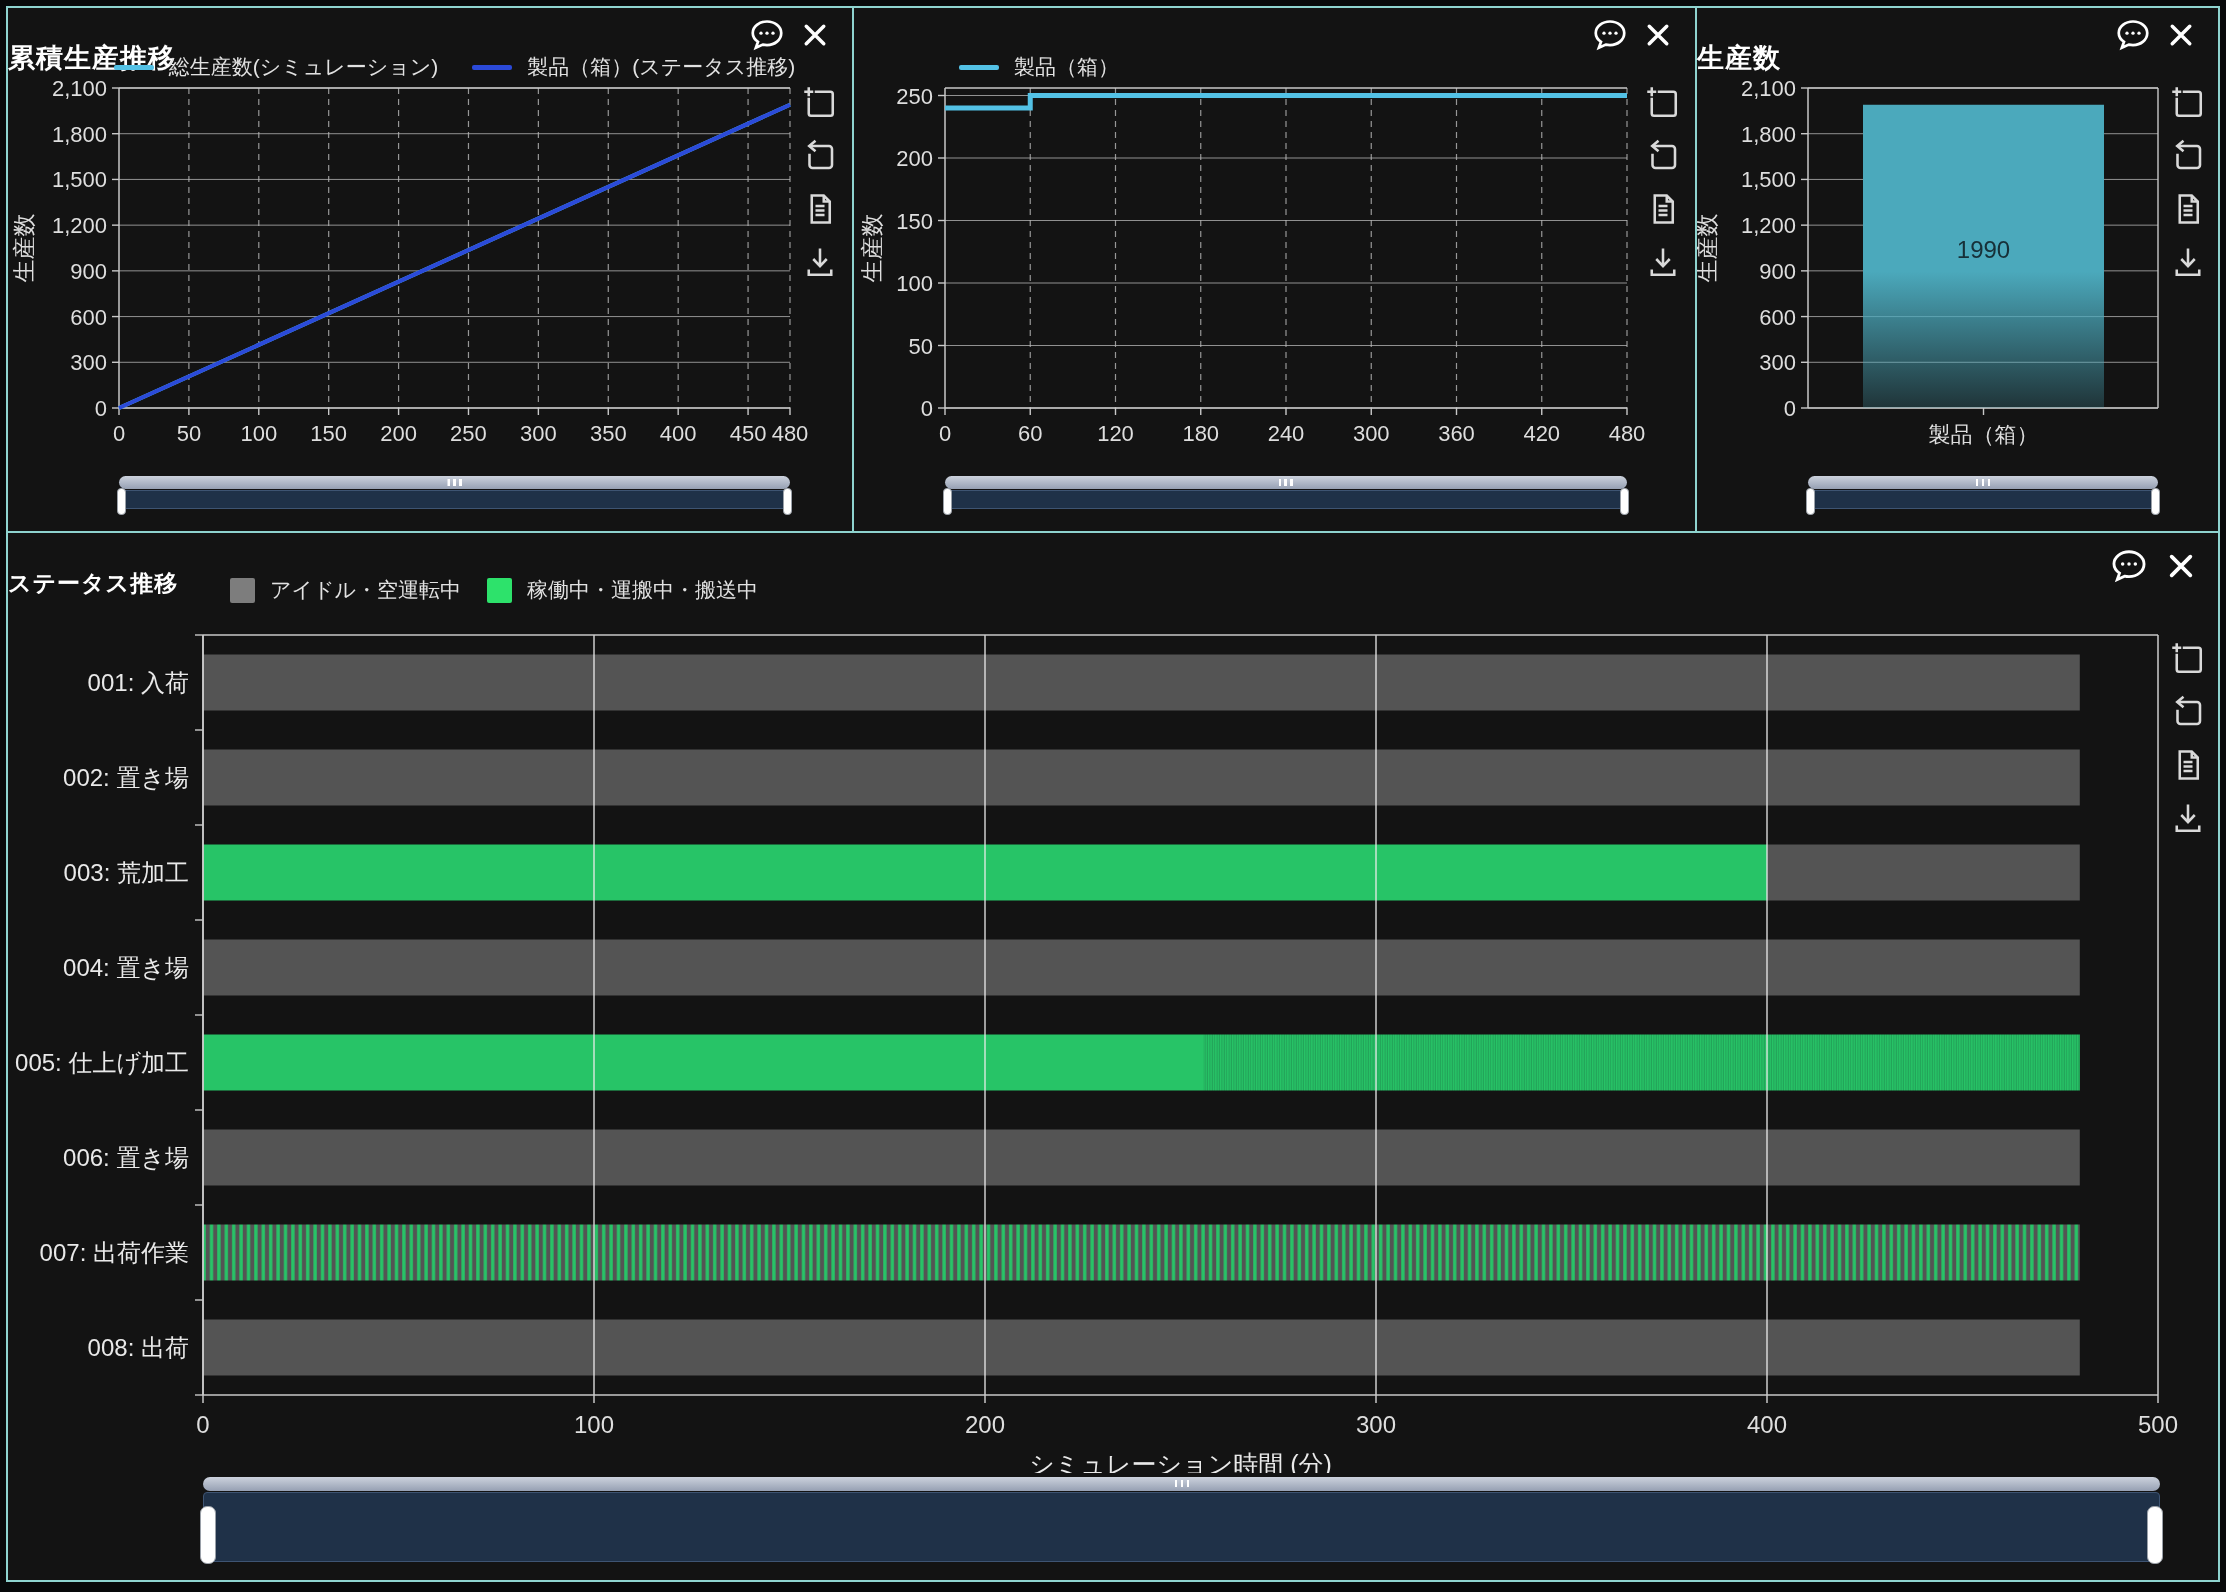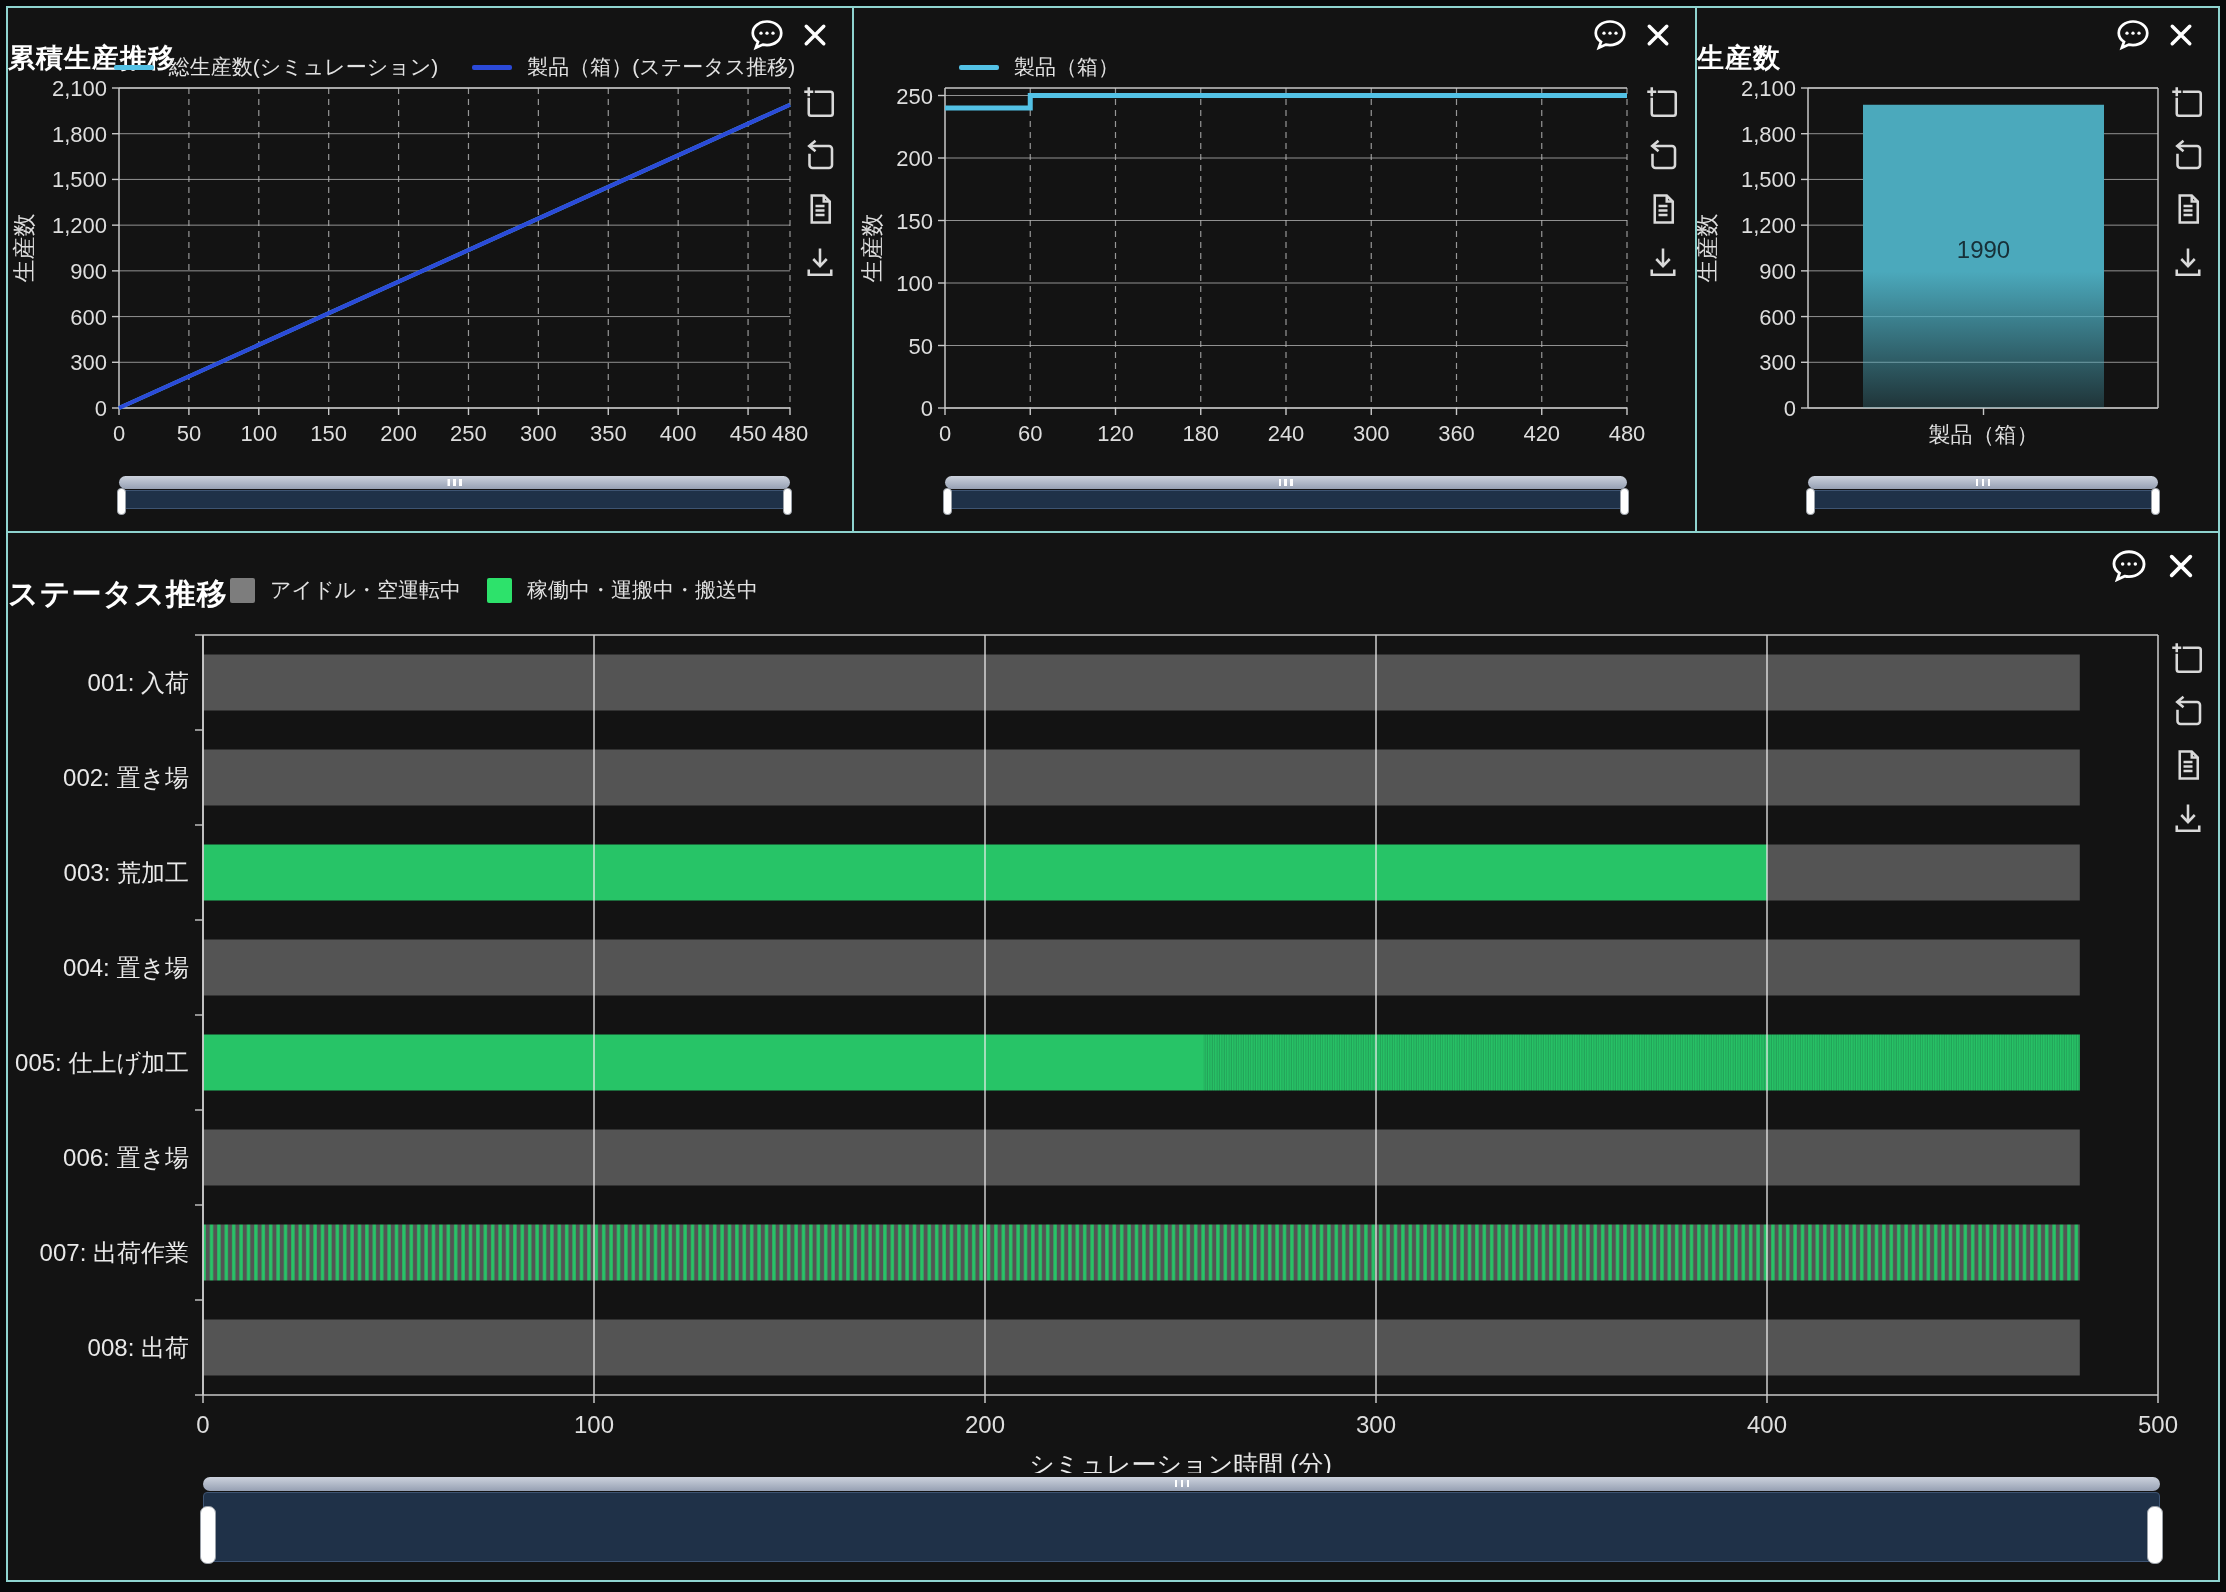--- a/index.html
+++ b/index.html
@@ -5,21 +5,21 @@
   html,body{margin:0;padding:0;background:#08090a;font-family:"Liberation Sans","DejaVu Sans",sans-serif;}
   .stage{position:relative;width:2226px;height:1592px;background:#08090a;overflow:hidden;}
   .app{position:absolute;left:6px;top:6px;width:2210px;height:1572px;border:2px solid var(--teal_border);background:var(--page_bg);box-sizing:content-box;}
   .top-row{position:relative;display:flex;height:523px;border-bottom:2px solid var(--teal_border);}
   .panel{position:relative;background:var(--panel_bg);}
   .panel.p1{width:844px;border-right:2px solid var(--teal_border);}
   .panel.p2{width:841px;border-right:2px solid var(--teal_border);}
   .panel.p3{flex:1;}
   .panel.status{position:relative;width:2210px;height:1047px;background:var(--panel_bg);}
   .panel-title{position:absolute;left:0;right:0;top:10px;text-align:left;color:var(--text_primary);font-size:27px;font-weight:700;letter-spacing:1px;}
-  .panel.status .panel-title{top:16px;font-size:30px;}
+  .panel.status .panel-title{top:16px;font-size:23px;}
   .icon-btn{position:absolute;background:transparent;border:none;padding:0;margin:0;cursor:pointer;width:38px;height:38px;display:flex;align-items:center;justify-content:center;}
   .icon-btn svg{display:block;}
   .hdr-comment{top:8px;right:66px;}
   .hdr-close{top:8px;right:18px;}
   .legend{position:absolute;display:flex;align-items:center;gap:34px;height:26px;}
   .legend .li{display:flex;align-items:center;gap:15px;}
   .legend .sw-line{display:inline-block;width:40px;height:5px;border-radius:2px;}
   .legend .sw-box{display:inline-block;width:25px;height:25px;border-radius:2px;}
   .legend .lt{color:var(--text_secondary);font-size:21px;white-space:nowrap;}
   .chart-mount{position:absolute;left:0;top:0;}

